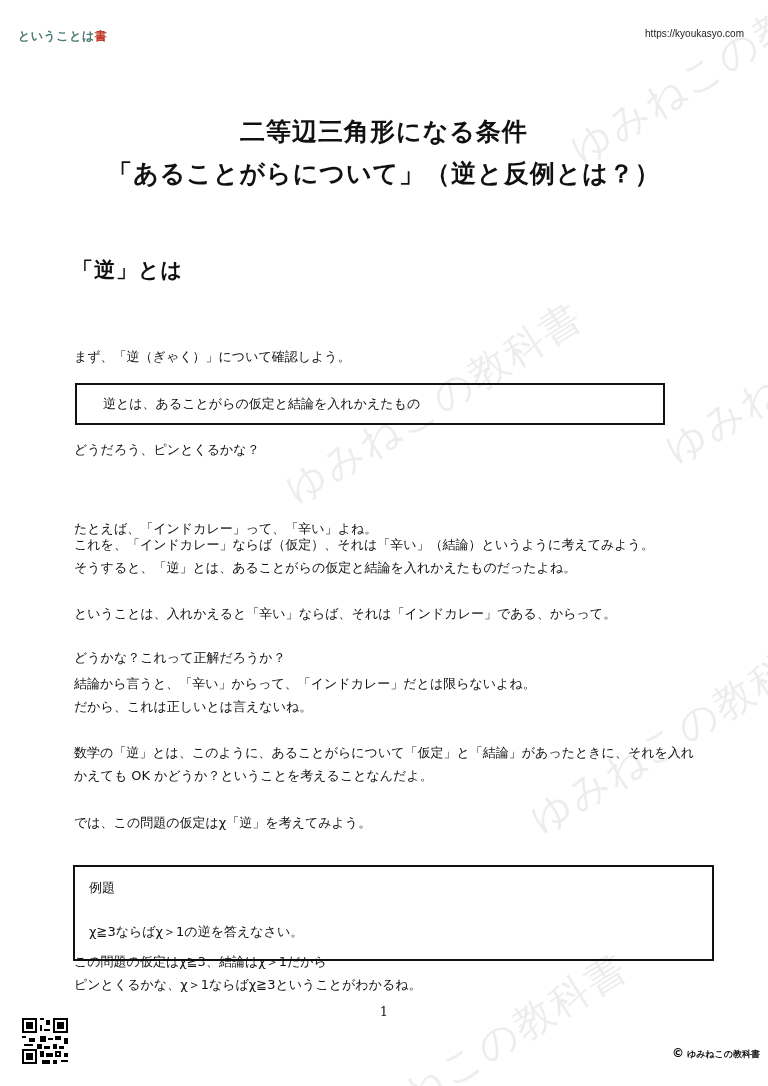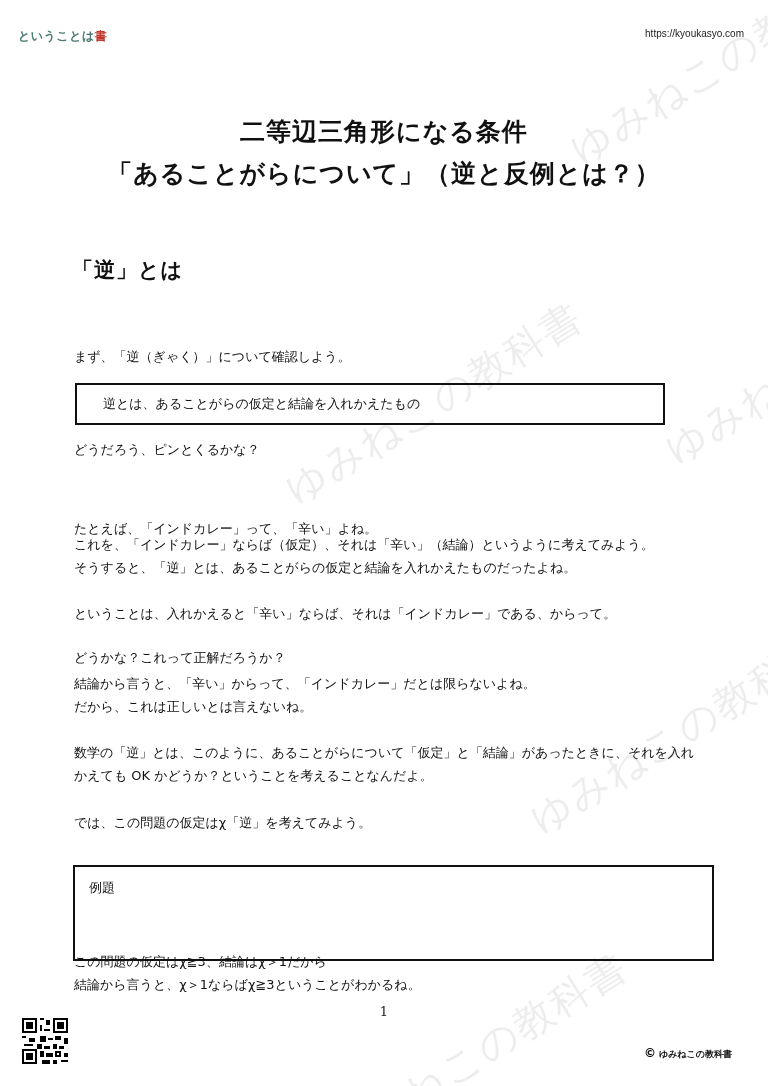--- a/index.html
+++ b/index.html
@@ -39,21 +39,21 @@
     .box2 .lbl { position: absolute; left: 14px; top: 12px; font-size: 13px; }
     .box2 .q { position: absolute; left: 14px; top: 56px; font-size: 13px; white-space: nowrap; }
     .page-num {
       position: absolute; left: 0; width: 768px; text-align: center; top: 1004px;
       font-family: "DejaVu Serif", serif; font-size: 13px; color: #222;
     }
     .qr {
       position: absolute; left: 22px; top: 1018px; width: 46px; height: 46px;
     }
     .copyright {
-      position: absolute; right: 36px; top: 1046px; font-size: 9px; font-weight: bold; color: #111;
+      position: absolute; right: 8px; top: 1046px; font-size: 9px; font-weight: bold; color: #111;
     }
     .copyright .c { font-size: 12px; margin-right: 3px; }
     .watermark {
       position: absolute; font-size: 40px; color: rgba(0,0,0,0.07);
       transform: rotate(-32deg); transform-origin: left top; white-space: nowrap; pointer-events: none;
       letter-spacing: 2px;
     }
   </style>
 </head>
 <body>
@@ -87,24 +87,25 @@
 <div class="p" style="top:602px;">ということは、入れかえると「辛い」ならば、それは「インドカレー」である、からって。</div>
 <div class="p" style="top:636px;margin-top:10px;">どうかな？これって正解だろうか？</div>
 <div class="p" style="top:672px;">結論から言うと、「辛い」からって、「インドカレー」だとは限らないよね。</div>
 <div class="p" style="top:695px;text-align:center;">だから、これは正しいとは言えないね。</div>
 <div class="p" style="top:741px;">数学の「逆」とは、このように、あることがらについて「仮定」と「結論」があったときに、それを入れ</div>
 <div class="p" style="top:764px;">かえても OK かどうか？ということを考えることなんだよ。</div>
 <div class="p" style="top:811px;">では、この問題の仮定はχ「逆」を考えてみよう。</div>
 
 <div class="box box2">
   <div class="lbl">例題</div>
+  <div class="q">χ≧3ならばχ＞1の逆を答えなさい。</div>
 </div>
 
 <div class="p" style="top:950px;">この問題の仮定はχ≧3、結論はχ＞1だから</div>
-<div class="p" style="top:973px;">結論から言うと、χ＞1ならばχ≧3ということがわかるね。</div>
+<div class="p" style="top:973px;">ピンとくるかな、χ＞1ならばχ≧3ということがわかるね。</div>
 
 <div class="page-num">1</div>
 
 <svg class="qr" viewBox="0 0 21 21" shape-rendering="crispEdges">
   <rect width="21" height="21" fill="#fff"></rect>
   <g fill="#000">
     <rect x="0" y="0" width="7" height="7"></rect>
       <rect x="1" y="1" width="5" height="5" fill="#fff"></rect>
       <rect x="2" y="2" width="3" height="3"></rect>
     <rect x="14" y="0" width="7" height="7"></rect>

